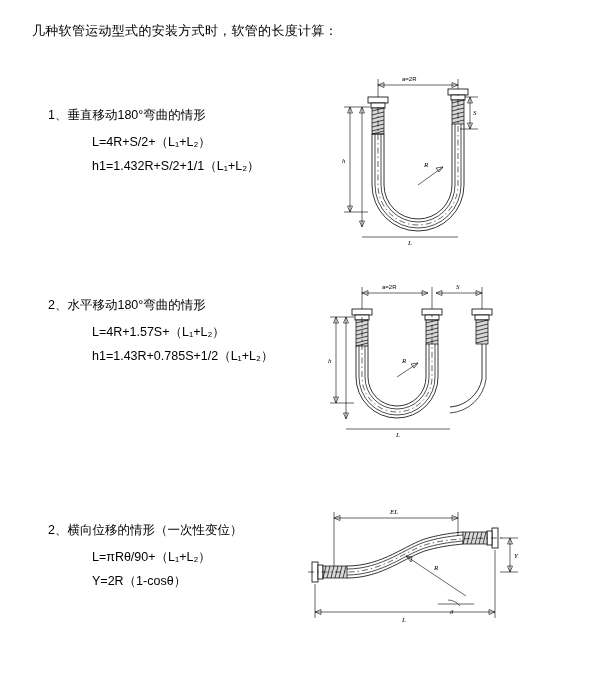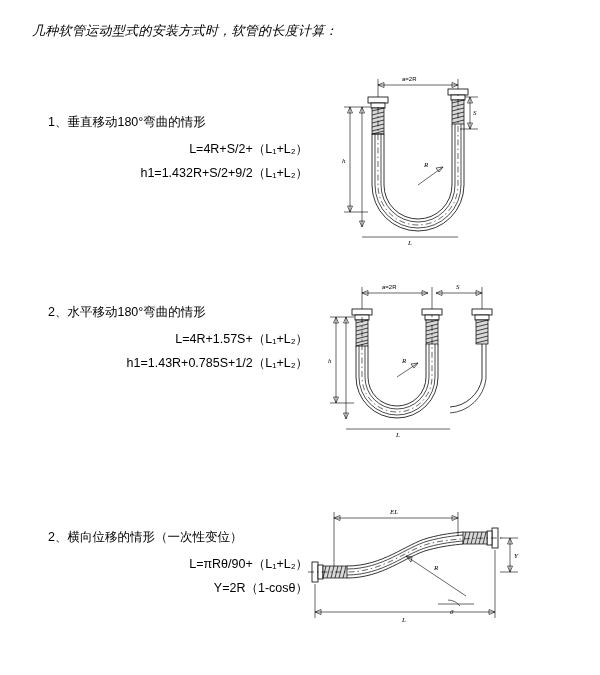--- a/index.html
+++ b/index.html
@@ -20,49 +20,47 @@
     width: 600px;
     height: 675px;
   }
   .heading {
     position: absolute;
     left: 32px;
     top: 22px;
     font-size: 13px;
     letter-spacing: 0.3px;
     color: #000;
-    font-style: italic;
   }
   .section {
     position: absolute;
     left: 0;
     width: 600px;
   }
   .sec1 { top: 105px; }
   .sec2 { top: 295px; }
   .sec3 { top: 520px; }
 
   .text-col {
     position: absolute;
     left: 48px;
-    top: 8px;
+    top: 1px;
     width: 260px;
   }
   .sec-title {
     font-size: 12.5px;
     line-height: 18px;
     margin-bottom: 6px;
     white-space: nowrap;
   }
   .formula {
     font-size: 12.5px;
     line-height: 24px;
     margin-left: 44px;
     white-space: nowrap;
-    text-align: right;
   }
   .fig {
     position: absolute;
   }
   .fig1 { left: 310px; top: -38px; }
   .fig2 { left: 310px; top: -18px; }
   .fig3 { left: 288px; top: -20px; }
 
   svg { display: block; }
   .thin { stroke: #000; stroke-width: 0.7; fill: none; }
@@ -87,21 +85,21 @@
 <body>
 
 <div class="page">
 
   <div class="heading">几种软管运动型式的安装方式时，软管的长度计算：</div>
 
   <div class="section sec1">
     <div class="text-col">
       <div class="sec-title">1、垂直移动180°弯曲的情形</div>
       <div class="formula">L=4R+S/2+（L₁+L₂）</div>
-      <div class="formula">h1=1.432R+S/2+9/2（L₁+L₂）</div>
+      <div class="formula">h1=1.432R+S/2+1/1（L₁+L₂）</div>
     </div>
 
     <div class="fig fig1">
       <svg width="210" height="210" viewBox="0 0 210 210">
 
         <line class="dim" x1="68" y1="18" x2="148" y2="18"></line>
         <path class="dim" d="M68 18 l6 -2.5 v5 z" fill="#000"></path>
         <path class="dim" d="M148 18 l-6 -2.5 v5 z" fill="#000"></path>
         <text class="dimtext" x="92" y="14">a=2R</text>
 

